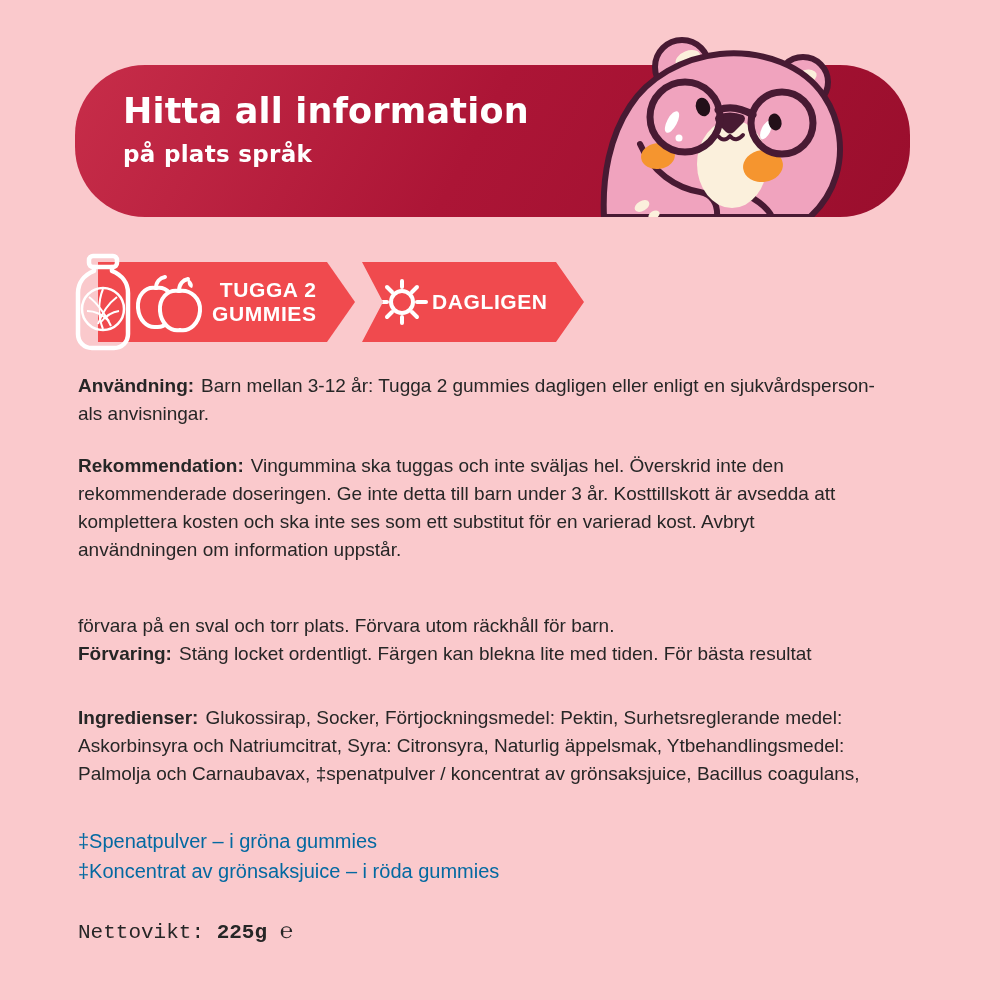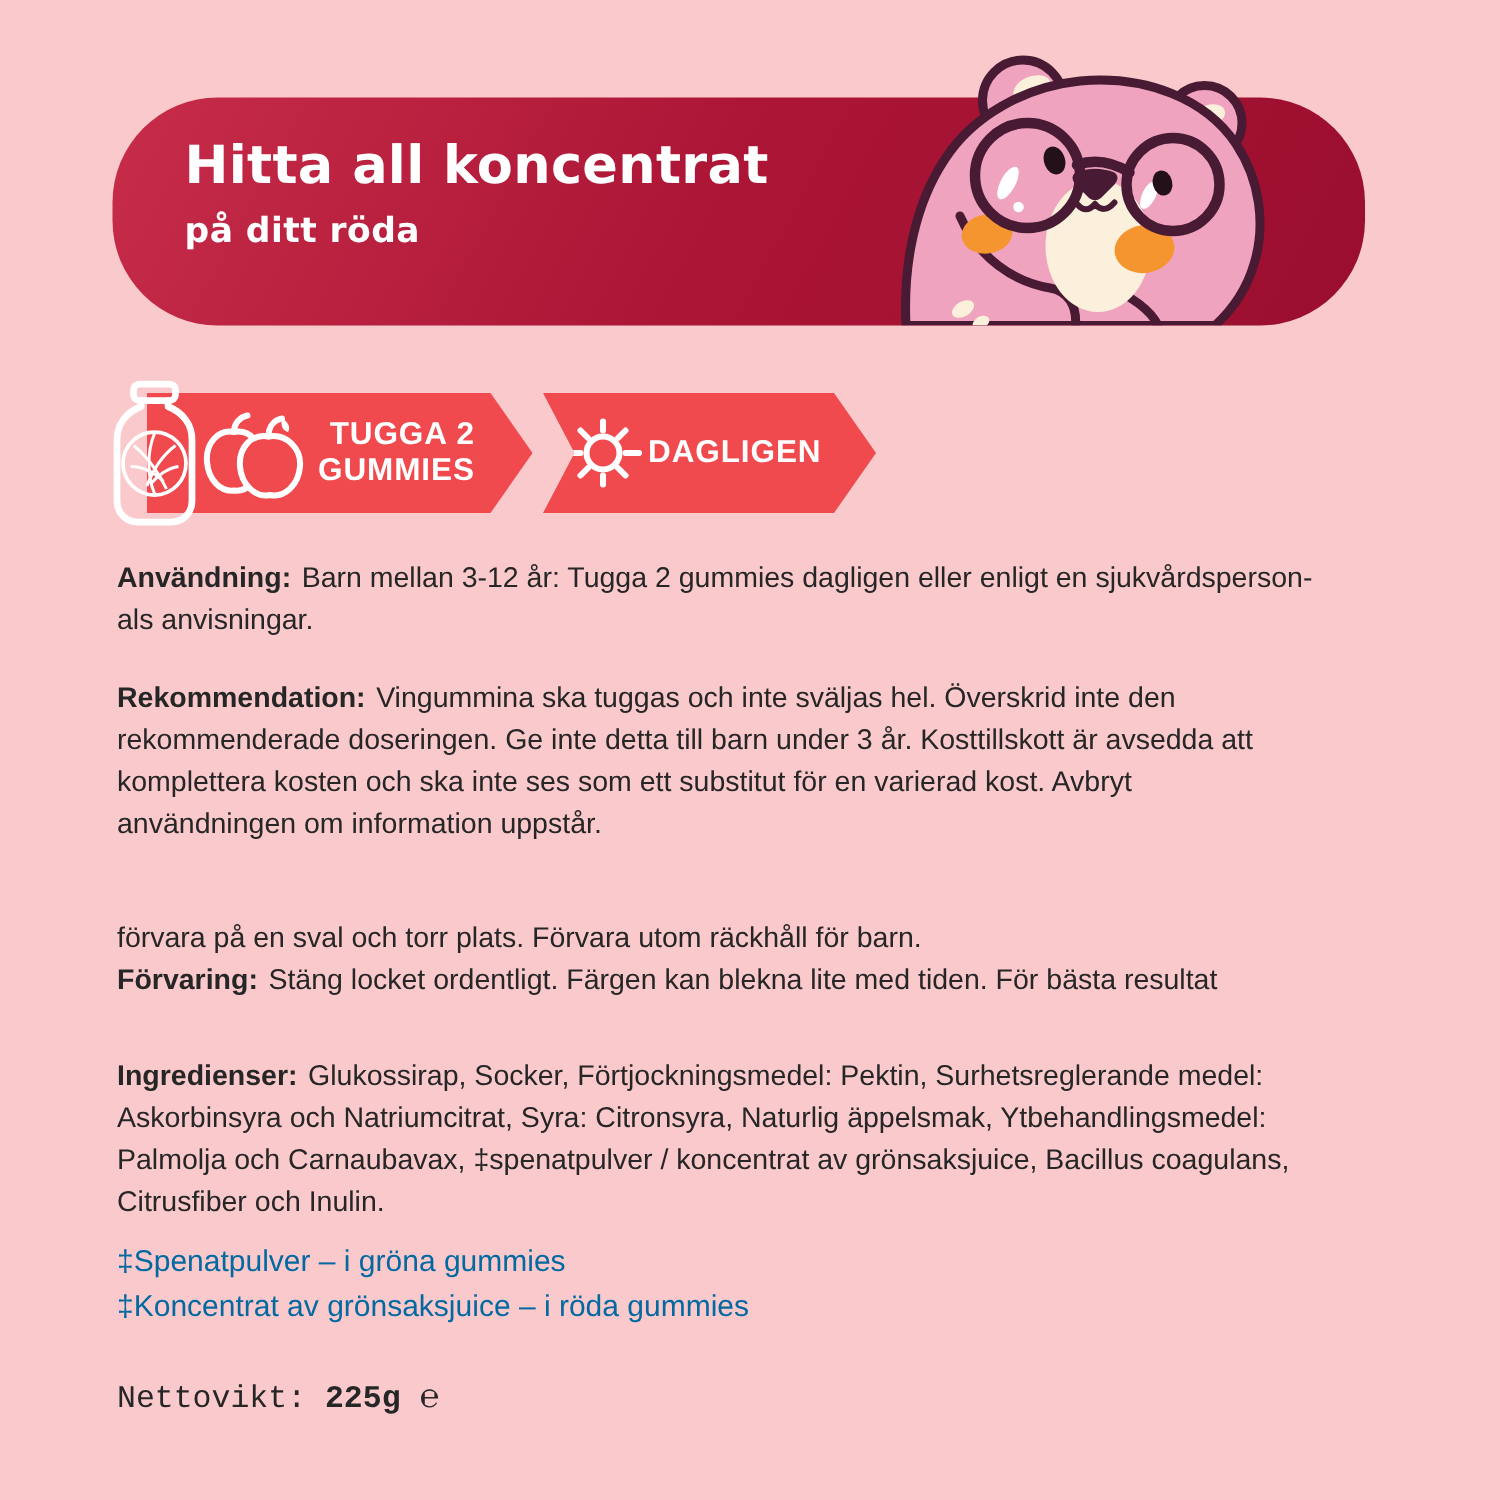--- a/index.html
+++ b/index.html
@@ -67,22 +67,22 @@
   .footnotes { position:absolute; left:0; top:826px; font-size:20px; line-height:30px; color:#0369a1; white-space:nowrap; }
   .netweight { position:absolute; left:0; top:920px; font-size:21px; white-space:nowrap;font-family:Liberation Mono, monospace; }
   .netweight .nw-value { font-weight:700; }
   .netweight .nw-sign { font-size:22px; }
 </style>
 </head>
 <body>
 
 <div class="header-wrap">
   <div class="banner">
-    <div class="banner-title">Hitta all koncentrat</div>
-    <div class="banner-subtitle">på ditt röda</div>
+    <div class="banner-title">Hitta all information</div>
+    <div class="banner-subtitle">på plats språk</div>
   </div>
 
   <div class="bear-clip">
     <svg width="252" height="191" viewBox="0 0 252 191">
 
       <circle cx="86" cy="41" r="27" fill="#F0A3BE" stroke="#481A33" stroke-width="6"></circle>
       <circle cx="207" cy="56" r="25" fill="#F0A3BE" stroke="#481A33" stroke-width="6"></circle>
       <ellipse cx="92" cy="33" rx="13" ry="8" fill="#FBF0DC" transform="rotate(-22 92 33)"></ellipse>
       <ellipse cx="210" cy="51" rx="11" ry="7" fill="#FBF0DC" transform="rotate(-18 210 51)"></ellipse>
 
@@ -177,21 +177,20 @@
 
   <div class="sec sec3">
     <div>förvara på en sval och torr plats. Förvara utom räckhåll för barn.</div>
     <div><span class="lbl">Förvaring:</span><span>Stäng locket ordentligt. Färgen kan blekna lite med tiden. För bästa resultat</span></div>
   </div>
 
   <div class="sec sec4">
     <div><span class="lbl">Ingredienser:</span><span>Glukossirap, Socker, Förtjockningsmedel: Pektin, Surhetsreglerande medel:</span></div>
     <div>Askorbinsyra och Natriumcitrat, Syra: Citronsyra, Naturlig äppelsmak, Ytbehandlingsmedel:</div>
     <div>Palmolja och Carnaubavax, ‡spenatpulver / koncentrat av grönsaksjuice, Bacillus coagulans,</div>
-    <div>Citrusfiber och Inulin.</div>
   </div>
 
   <div class="footnotes">
     <div>‡Spenatpulver – i gröna gummies</div>
     <div>‡Koncentrat av grönsaksjuice – i röda gummies</div>
   </div>
 
   <div class="netweight">
     <span>Nettovikt:</span>
     <span class="nw-value">225g</span>

